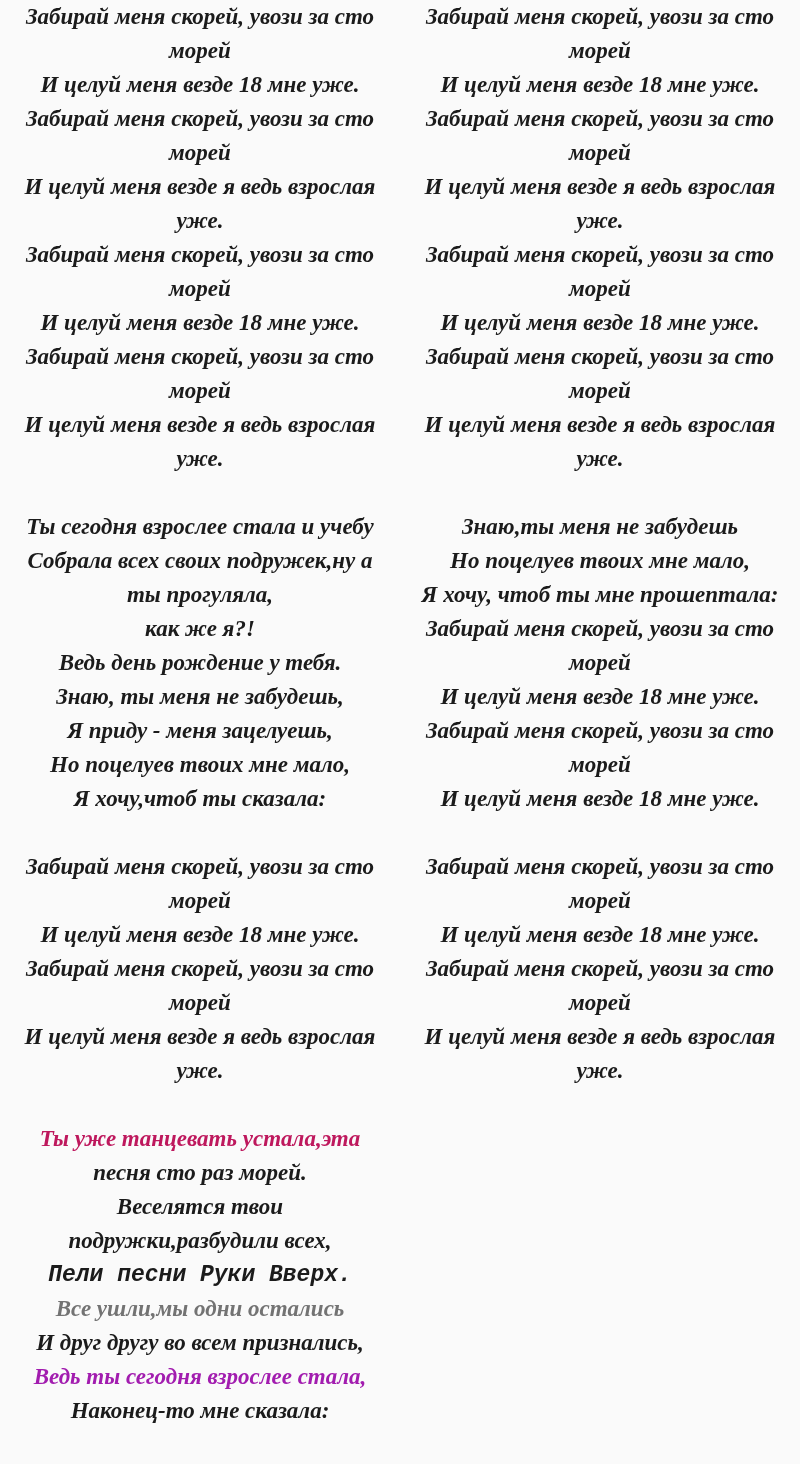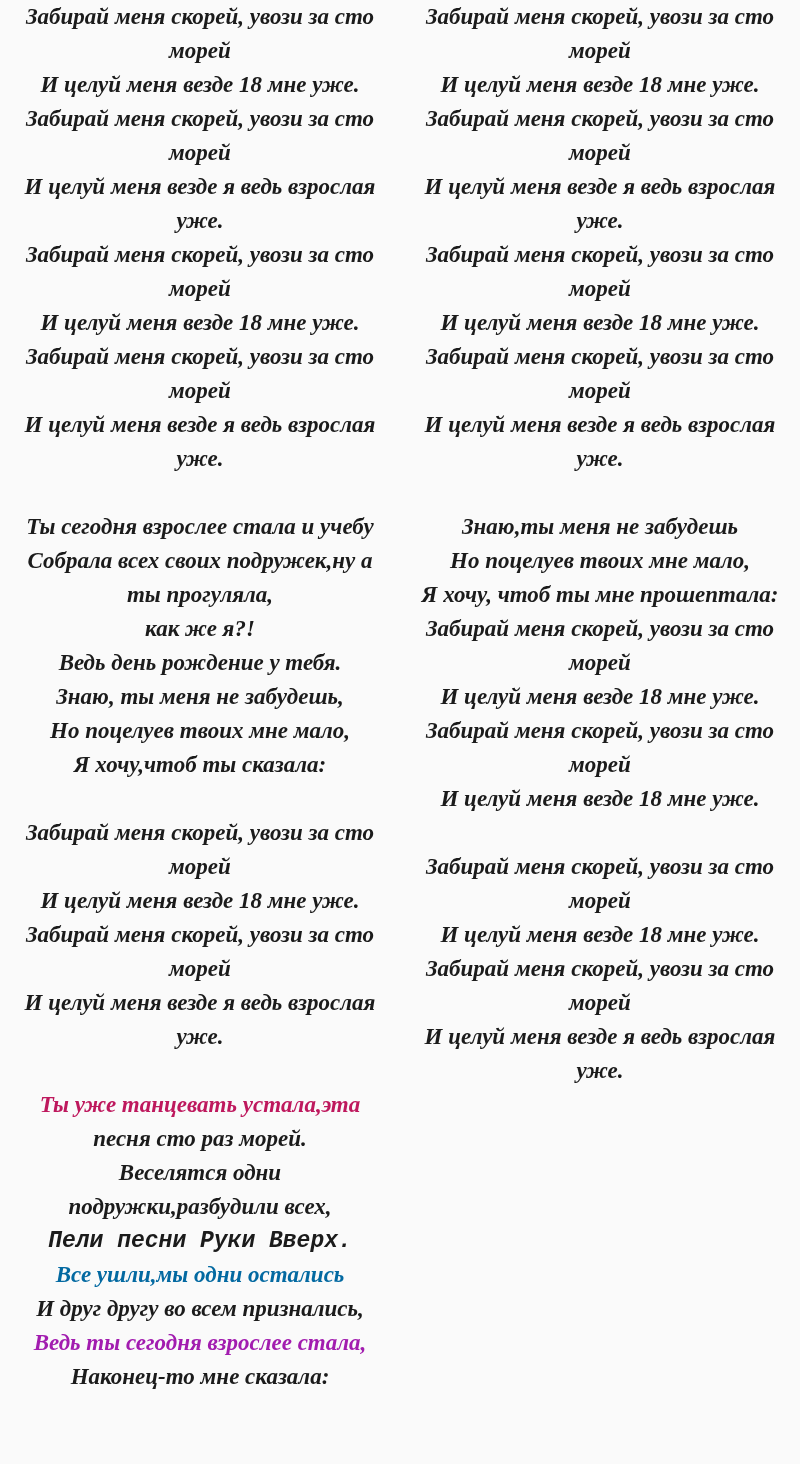--- a/index.html
+++ b/index.html
@@ -61,39 +61,40 @@
         <div class="line" data-name="lyric-line" style="color: rgb(27, 27, 27);">И целуй меня везде я ведь взрослая</div>
         <div class="line" data-name="lyric-line" style="color: rgb(27, 27, 27);">уже.</div>
       </div>
       <div class="stanza" data-name="stanza">
         <div class="line" data-name="lyric-line" style="color: rgb(27, 27, 27);">Ты сегодня взрослее стала и учебу</div>
         <div class="line" data-name="lyric-line" style="color: rgb(27, 27, 27);">Собрала всех своих подружек,ну а</div>
         <div class="line" data-name="lyric-line" style="color: rgb(27, 27, 27);">ты прогуляла,</div>
         <div class="line" data-name="lyric-line" style="color: rgb(27, 27, 27);">как же я?!</div>
         <div class="line" data-name="lyric-line" style="color: rgb(27, 27, 27);">Ведь день рождение у тебя.</div>
         <div class="line" data-name="lyric-line" style="color: rgb(27, 27, 27);">Знаю, ты меня не забудешь,</div>
+        <div class="line" data-name="lyric-line" style="color: rgb(27, 27, 27);">Я приду - меня зацелуешь,</div>
         <div class="line" data-name="lyric-line" style="color: rgb(27, 27, 27);">Но поцелуев твоих мне мало,</div>
         <div class="line" data-name="lyric-line" style="color: rgb(27, 27, 27);">Я хочу,чтоб ты сказала:</div>
       </div>
       <div class="stanza" data-name="stanza">
         <div class="line" data-name="lyric-line" style="color: rgb(27, 27, 27);">Забирай меня скорей, увози за сто</div>
         <div class="line" data-name="lyric-line" style="color: rgb(27, 27, 27);">морей</div>
         <div class="line" data-name="lyric-line" style="color: rgb(27, 27, 27);">И целуй меня везде 18 мне уже.</div>
         <div class="line" data-name="lyric-line" style="color: rgb(27, 27, 27);">Забирай меня скорей, увози за сто</div>
         <div class="line" data-name="lyric-line" style="color: rgb(27, 27, 27);">морей</div>
         <div class="line" data-name="lyric-line" style="color: rgb(27, 27, 27);">И целуй меня везде я ведь взрослая</div>
         <div class="line" data-name="lyric-line" style="color: rgb(27, 27, 27);">уже.</div>
       </div>
       <div class="stanza" data-name="stanza">
         <div class="line" data-name="lyric-line" style="color: #be185d; font-style: italic;">Ты уже танцевать устала,эта</div>
         <div class="line" data-name="lyric-line" style="color: rgb(27, 27, 27);">песня сто раз морей.</div>
-        <div class="line" data-name="lyric-line" style="color: rgb(27, 27, 27);">Веселятся одни</div>
+        <div class="line" data-name="lyric-line" style="color: rgb(27, 27, 27);">Веселятся твои</div>
         <div class="line" data-name="lyric-line" style="color: rgb(27, 27, 27);">подружки,разбудили всех,</div>
         <div class="line" data-name="lyric-line" style="color: rgb(27, 27, 27); font-family: Liberation Mono, monospace;">Пели песни Руки Вверх.</div>
-        <div class="line" data-name="lyric-line" style="color: #0369a1;">Все ушли,мы одни остались</div>
+        <div class="line" data-name="lyric-line" style="color: #737373;">Все ушли,мы одни остались</div>
         <div class="line" data-name="lyric-line" style="color: rgb(27, 27, 27);">И друг другу во всем признались,</div>
         <div class="line" data-name="lyric-line" style="color: #a21caf;">Ведь ты сегодня взрослее стала,</div>
         <div class="line" data-name="lyric-line" style="color: rgb(27, 27, 27);">Наконец-то мне сказала:</div>
       </div>
     </div>
   <div class="col" data-name="lyrics-column-right">
       <div class="stanza" data-name="stanza">
         <div class="line" data-name="lyric-line" style="color: rgb(27, 27, 27);">Забирай меня скорей, увози за сто</div>
         <div class="line" data-name="lyric-line" style="color: rgb(27, 27, 27);">морей</div>
         <div class="line" data-name="lyric-line" style="color: rgb(27, 27, 27);">И целуй меня везде 18 мне уже.</div>

